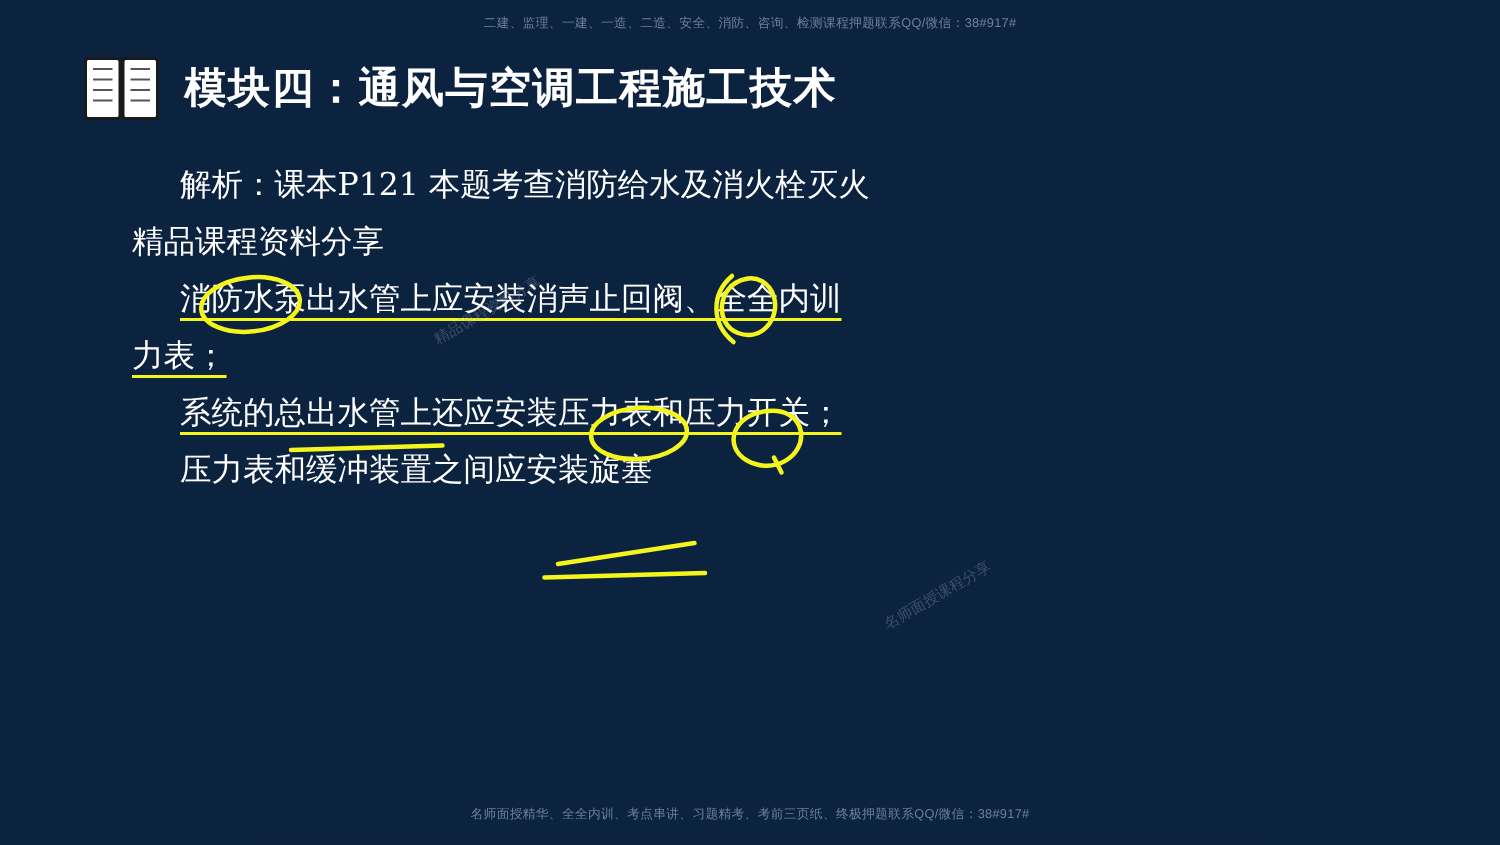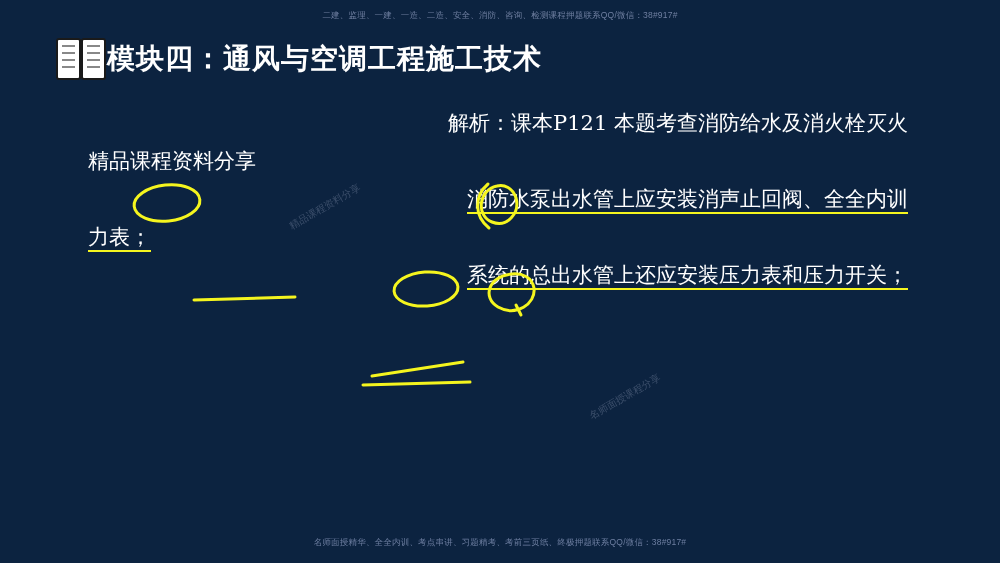--- a/index.html
+++ b/index.html
@@ -52,20 +52,21 @@
     display: flex;
     align-items: center;
   }
   .book-icon {
     width: 52px;
     height: 46px;
     position: relative;
     flex: none;
   }
   .title-text {
+    margin-left: 16px;
     font-size: 28px;
     font-weight: bold;
     color: #ffffff;
     letter-spacing: 1px;
     font-family: "DejaVu Sans", sans-serif;
   }
   
   .body-text {
     position: absolute;
     left: 88px;
@@ -75,21 +76,20 @@
     font-size: 21px;
     line-height: 38px;
     font-family: "DejaVu Serif", serif;
   }
   .line {
     white-space: nowrap;
     position: relative;
   }
   .indent {
     padding-left: 32px;
-    text-align: right;
   }
   .u {
     border-bottom: 2px solid #f5f51e;
     padding-bottom: 1px;
   }
   
   .anno {
     position: absolute;
     inset: 0;
     pointer-events: none;
@@ -128,20 +128,21 @@
     </div>
     <div class="title-text">模块四：通风与空调工程施工技术</div>
   </div>
 
   <div class="body-text">
     <div class="line indent">解析：课本P121 本题考查消防给水及消火栓灭火</div>
     <div class="line">精品课程资料分享</div>
     <div class="line indent"><span class="u">消防水泵出水管上应安装消声止回阀、全全内训</span></div>
     <div class="line"><span class="u">力表；</span></div>
     <div class="line indent"><span class="u">系统的总出水管上还应安装压力表和压力开关；</span></div>
+    <div class="line indent">压力表和缓冲装置之间应安装旋塞</div>
   </div>
 
   <svg class="anno" width="1000" height="563">
     <g fill="none" stroke="#f5f51e" stroke-width="3" stroke-linecap="round">
 
       <ellipse cx="167" cy="203" rx="33" ry="18" transform="rotate(-6 167 203)"></ellipse>
 
       <path d="M497 186 C478 190 476 216 492 222 C508 228 520 212 516 198 C513 188 504 184 497 186 Z"></path>
 
       <path d="M488 184 C474 196 474 216 489 228"></path>

